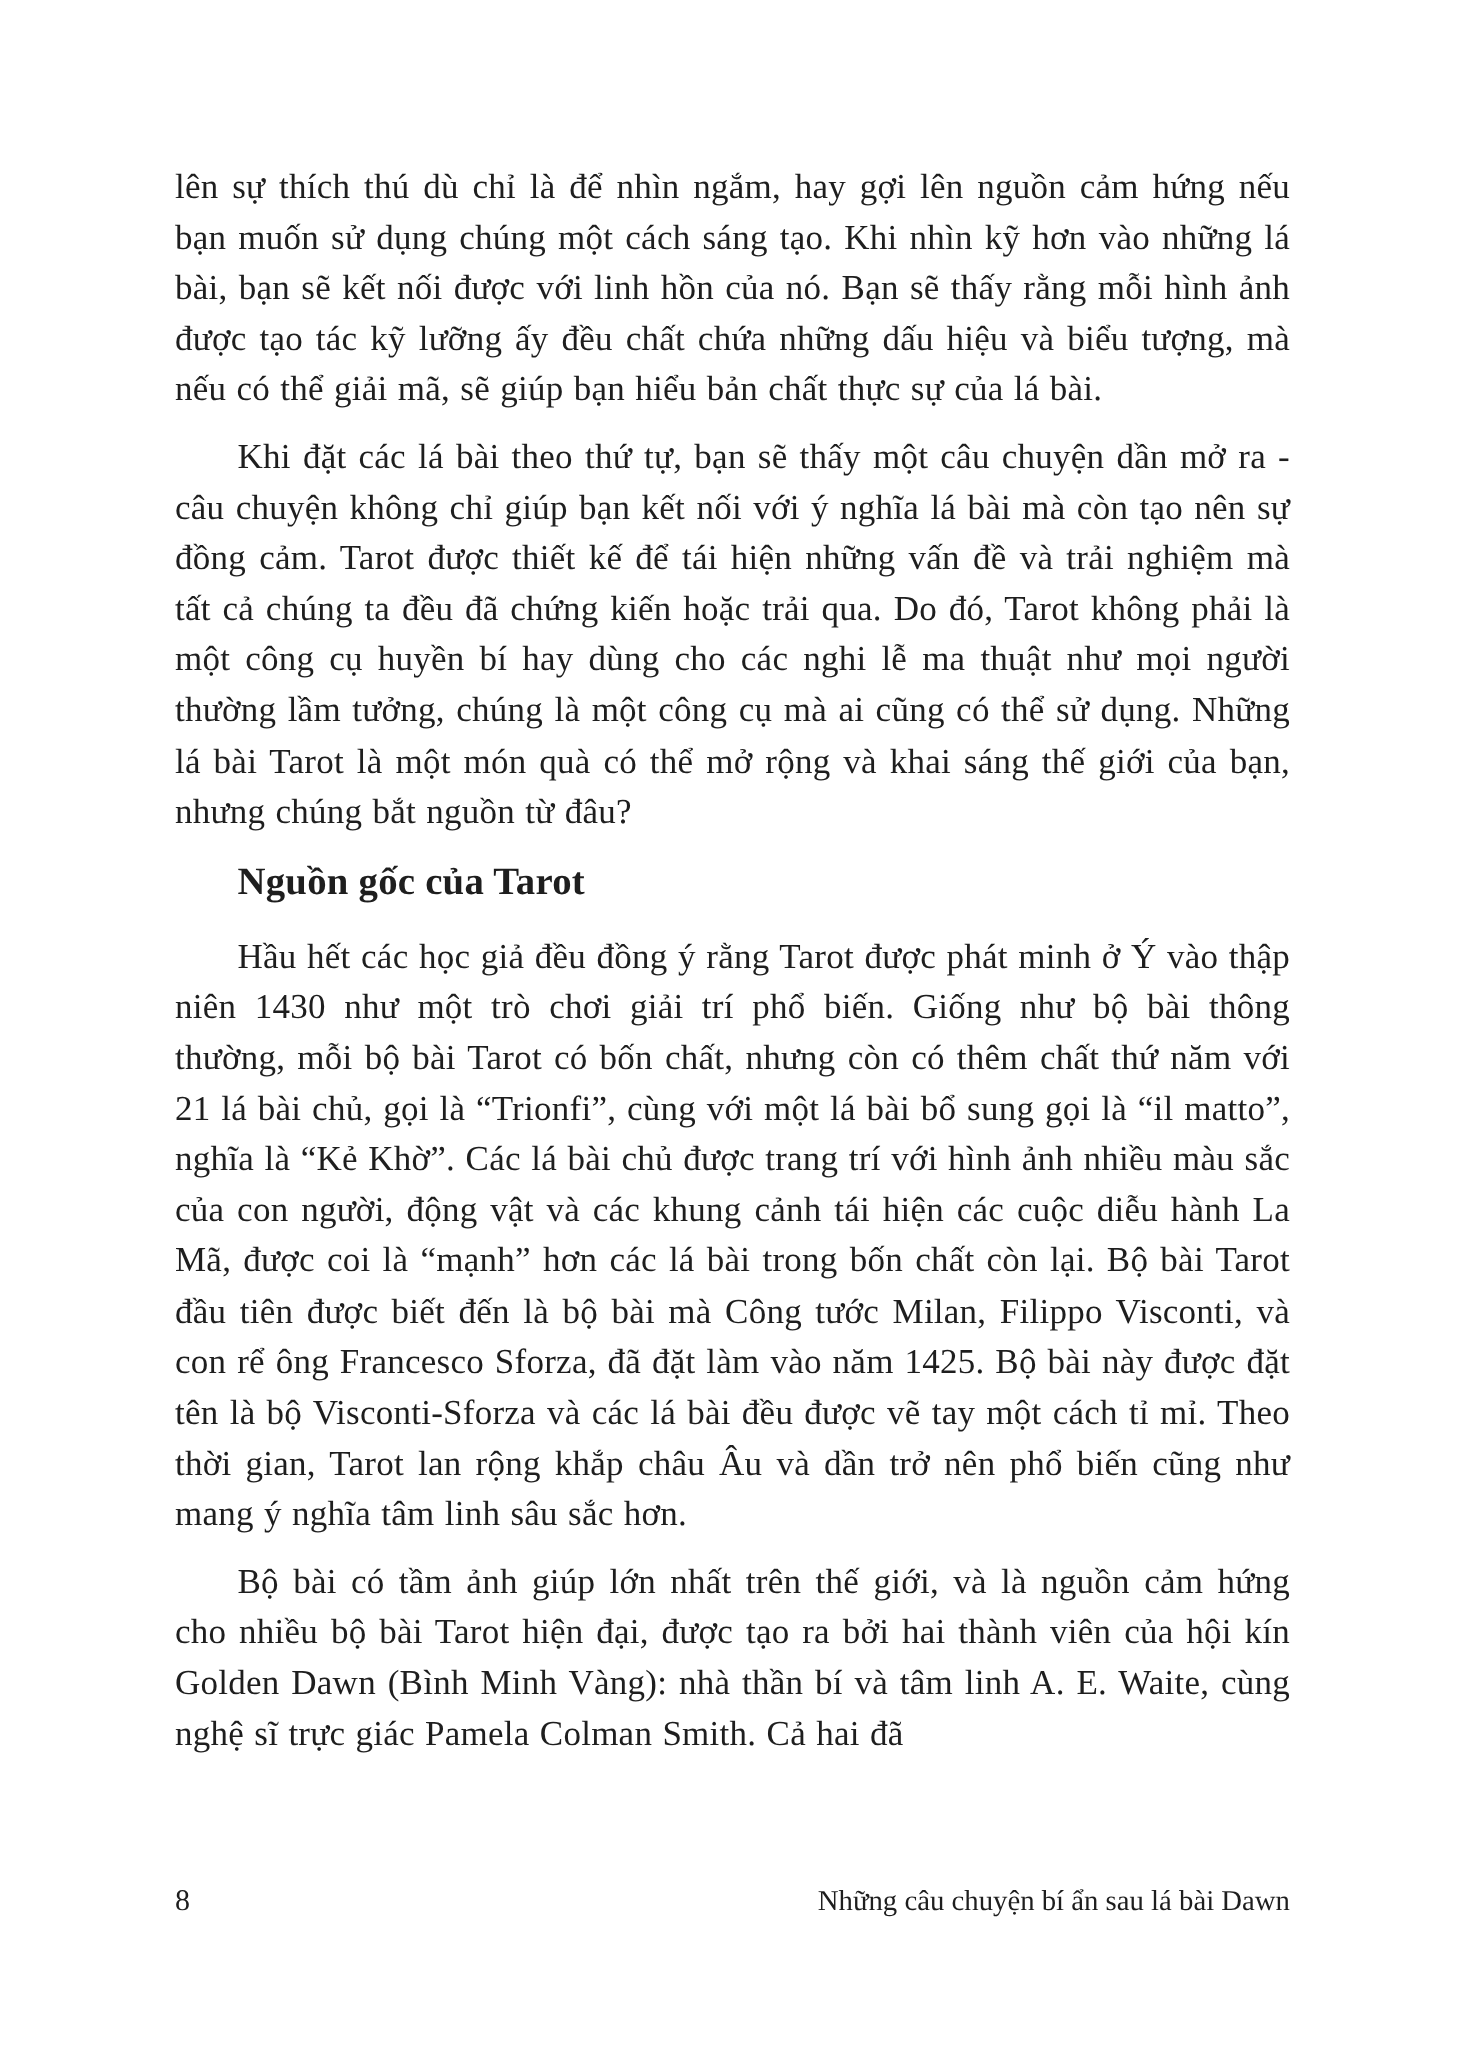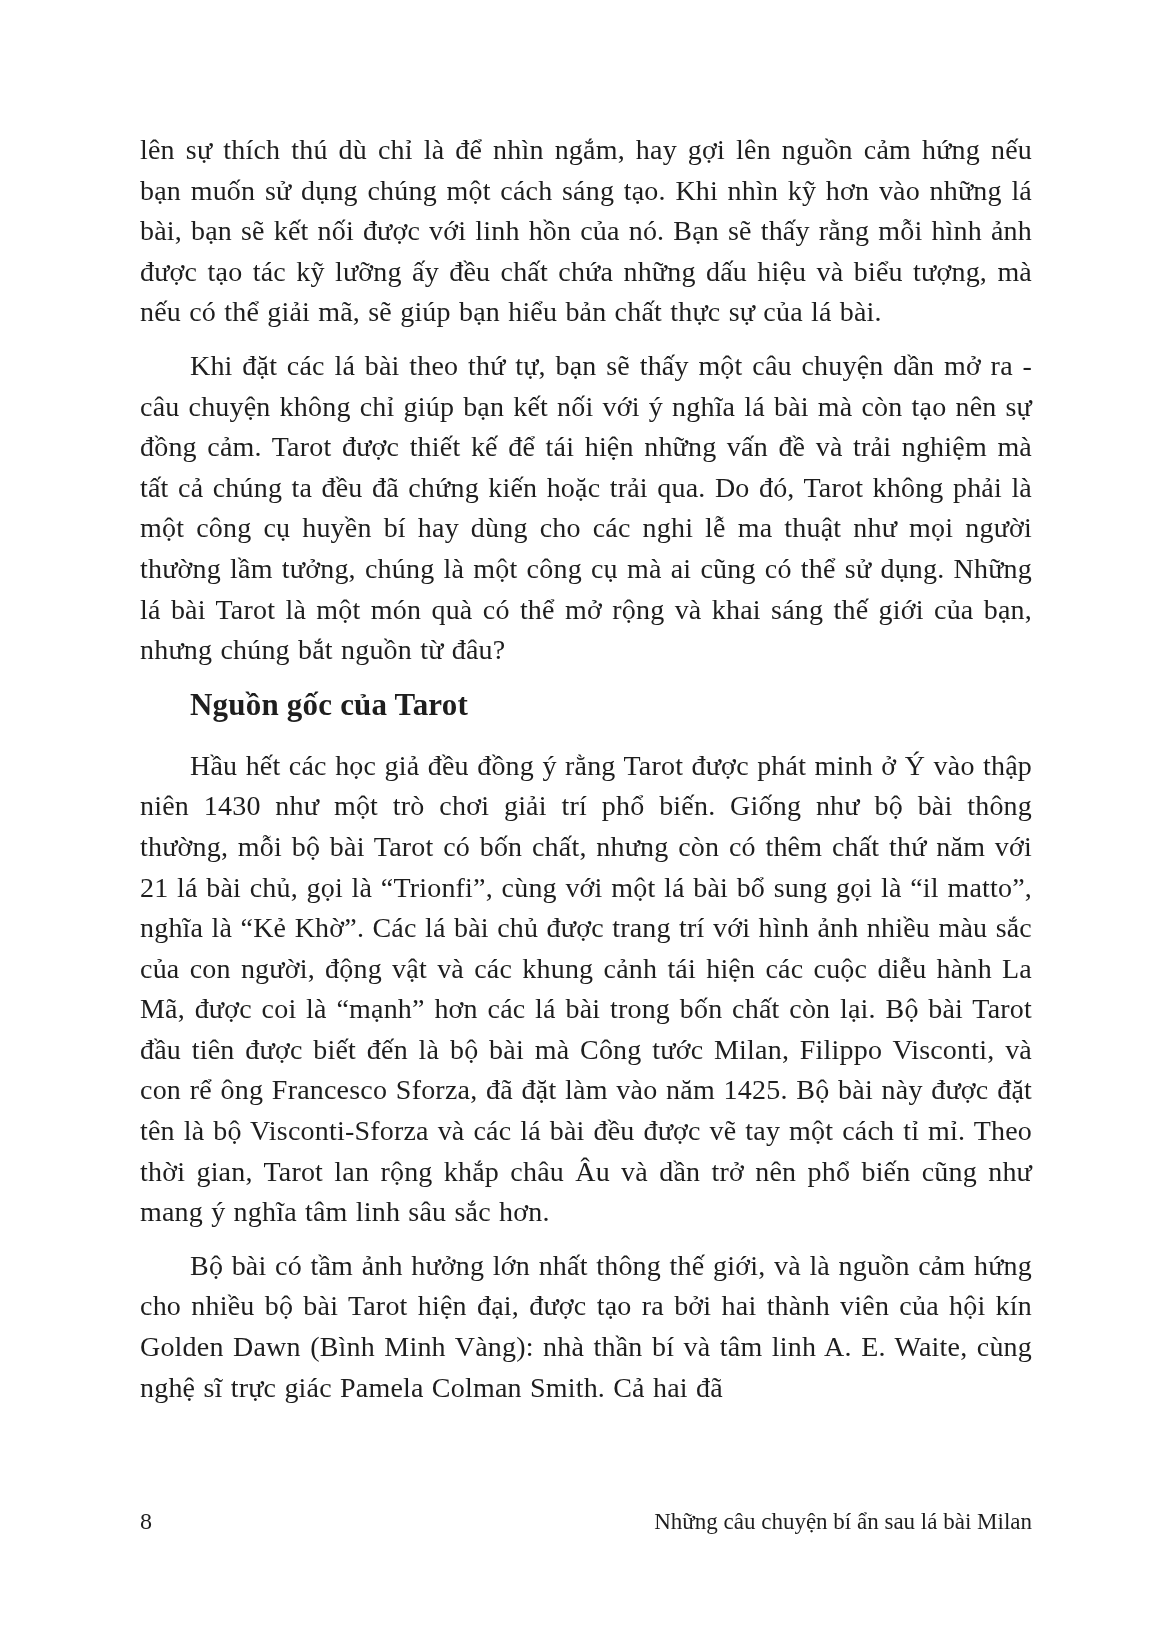--- a/index.html
+++ b/index.html
@@ -67,22 +67,22 @@
   <div class="content">
 
     <p class="para">lên sự thích thú dù chỉ là để nhìn ngắm, hay gợi lên nguồn cảm hứng nếu bạn muốn sử dụng chúng một cách sáng tạo. Khi nhìn kỹ hơn vào những lá bài, bạn sẽ kết nối được với linh hồn của nó. Bạn sẽ thấy rằng mỗi hình ảnh được tạo tác kỹ lưỡng ấy đều chất chứa những dấu hiệu và biểu tượng, mà nếu có thể giải mã, sẽ giúp bạn hiểu bản chất thực sự của lá bài.</p>
 
     <p class="para indent">Khi đặt các lá bài theo thứ tự, bạn sẽ thấy một câu chuyện dần mở ra - câu chuyện không chỉ giúp bạn kết nối với ý nghĩa lá bài mà còn tạo nên sự đồng cảm. Tarot được thiết kế để tái hiện những vấn đề và trải nghiệm mà tất cả chúng ta đều đã chứng kiến hoặc trải qua. Do đó, Tarot không phải là một công cụ huyền bí hay dùng cho các nghi lễ ma thuật như mọi người thường lầm tưởng, chúng là một công cụ mà ai cũng có thể sử dụng. Những lá bài Tarot là một món quà có thể mở rộng và khai sáng thế giới của bạn, nhưng chúng bắt nguồn từ đâu?</p>
 
     <h2 class="section-heading">Nguồn gốc của Tarot</h2>
 
     <p class="para indent">Hầu hết các học giả đều đồng ý rằng Tarot được phát minh ở Ý vào thập niên 1430 như một trò chơi giải trí phổ biến. Giống như bộ bài thông thường, mỗi bộ bài Tarot có bốn chất, nhưng còn có thêm chất thứ năm với 21 lá bài chủ, gọi là “Trionfi”, cùng với một lá bài bổ sung gọi là “il matto”, nghĩa là “Kẻ Khờ”. Các lá bài chủ được trang trí với hình ảnh nhiều màu sắc của con người, động vật và các khung cảnh tái hiện các cuộc diễu hành La Mã, được coi là “mạnh” hơn các lá bài trong bốn chất còn lại. Bộ bài Tarot đầu tiên được biết đến là bộ bài mà Công tước Milan, Filippo Visconti, và con rể ông Francesco Sforza, đã đặt làm vào năm 1425. Bộ bài này được đặt tên là bộ Visconti-Sforza và các lá bài đều được vẽ tay một cách tỉ mỉ. Theo thời gian, Tarot lan rộng khắp châu Âu và dần trở nên phổ biến cũng như mang ý nghĩa tâm linh sâu sắc hơn.</p>
 
-    <p class="para indent">Bộ bài có tầm ảnh hưởng lớn nhất thông thế giới, và là nguồn cảm hứng cho nhiều bộ bài Tarot hiện đại, được tạo ra bởi hai thành viên của hội kín Golden Dawn (Bình Minh Vàng): nhà thần bí và tâm linh A. E. Waite, cùng nghệ sĩ trực giác Pamela Colman Smith. Cả hai đã</p>
+    <p class="para indent">Bộ bài có tầm ảnh giúp lớn nhất trên thế giới, và là nguồn cảm hứng cho nhiều bộ bài Tarot hiện đại, được tạo ra bởi hai thành viên của hội kín Golden Dawn (Bình Minh Vàng): nhà thần bí và tâm linh A. E. Waite, cùng nghệ sĩ trực giác Pamela Colman Smith. Cả hai đã</p>
 
   </div>
 
   <div class="footer">
     <span class="page-number">8</span>
-    <span class="running-title">Những câu chuyện bí ẩn sau lá bài Milan</span>
+    <span class="running-title">Những câu chuyện bí ẩn sau lá bài Dawn</span>
   </div>
 
 </div>
 
 </body></html>

